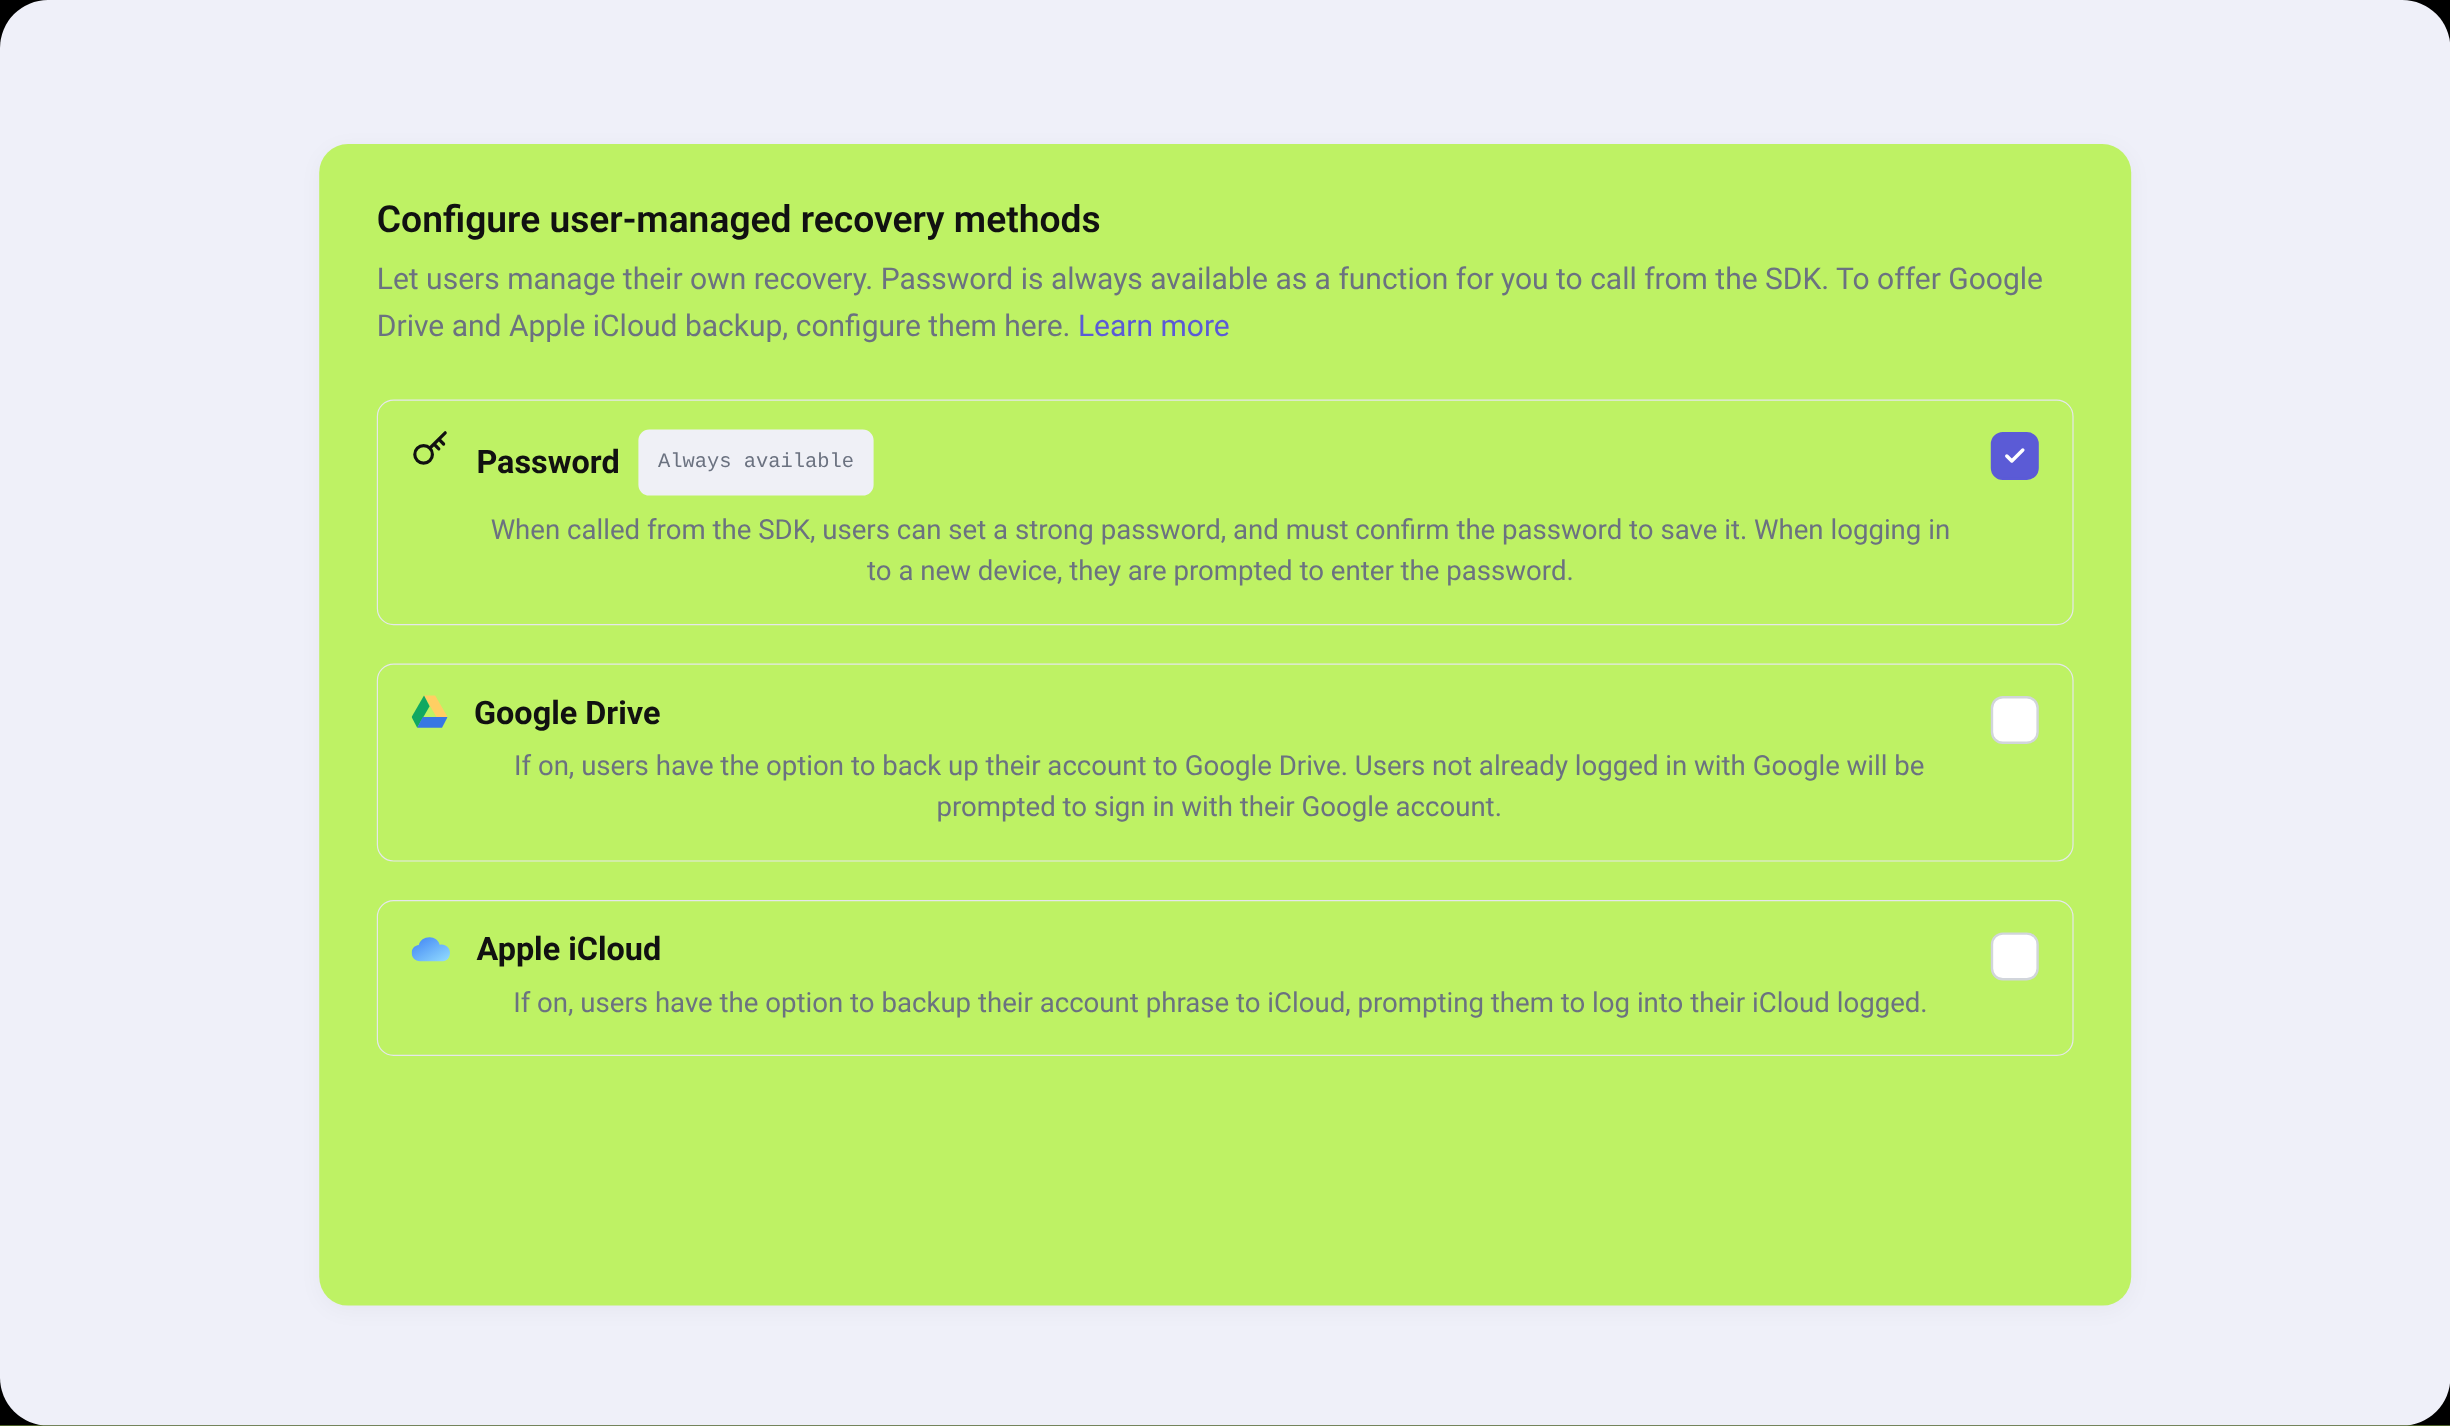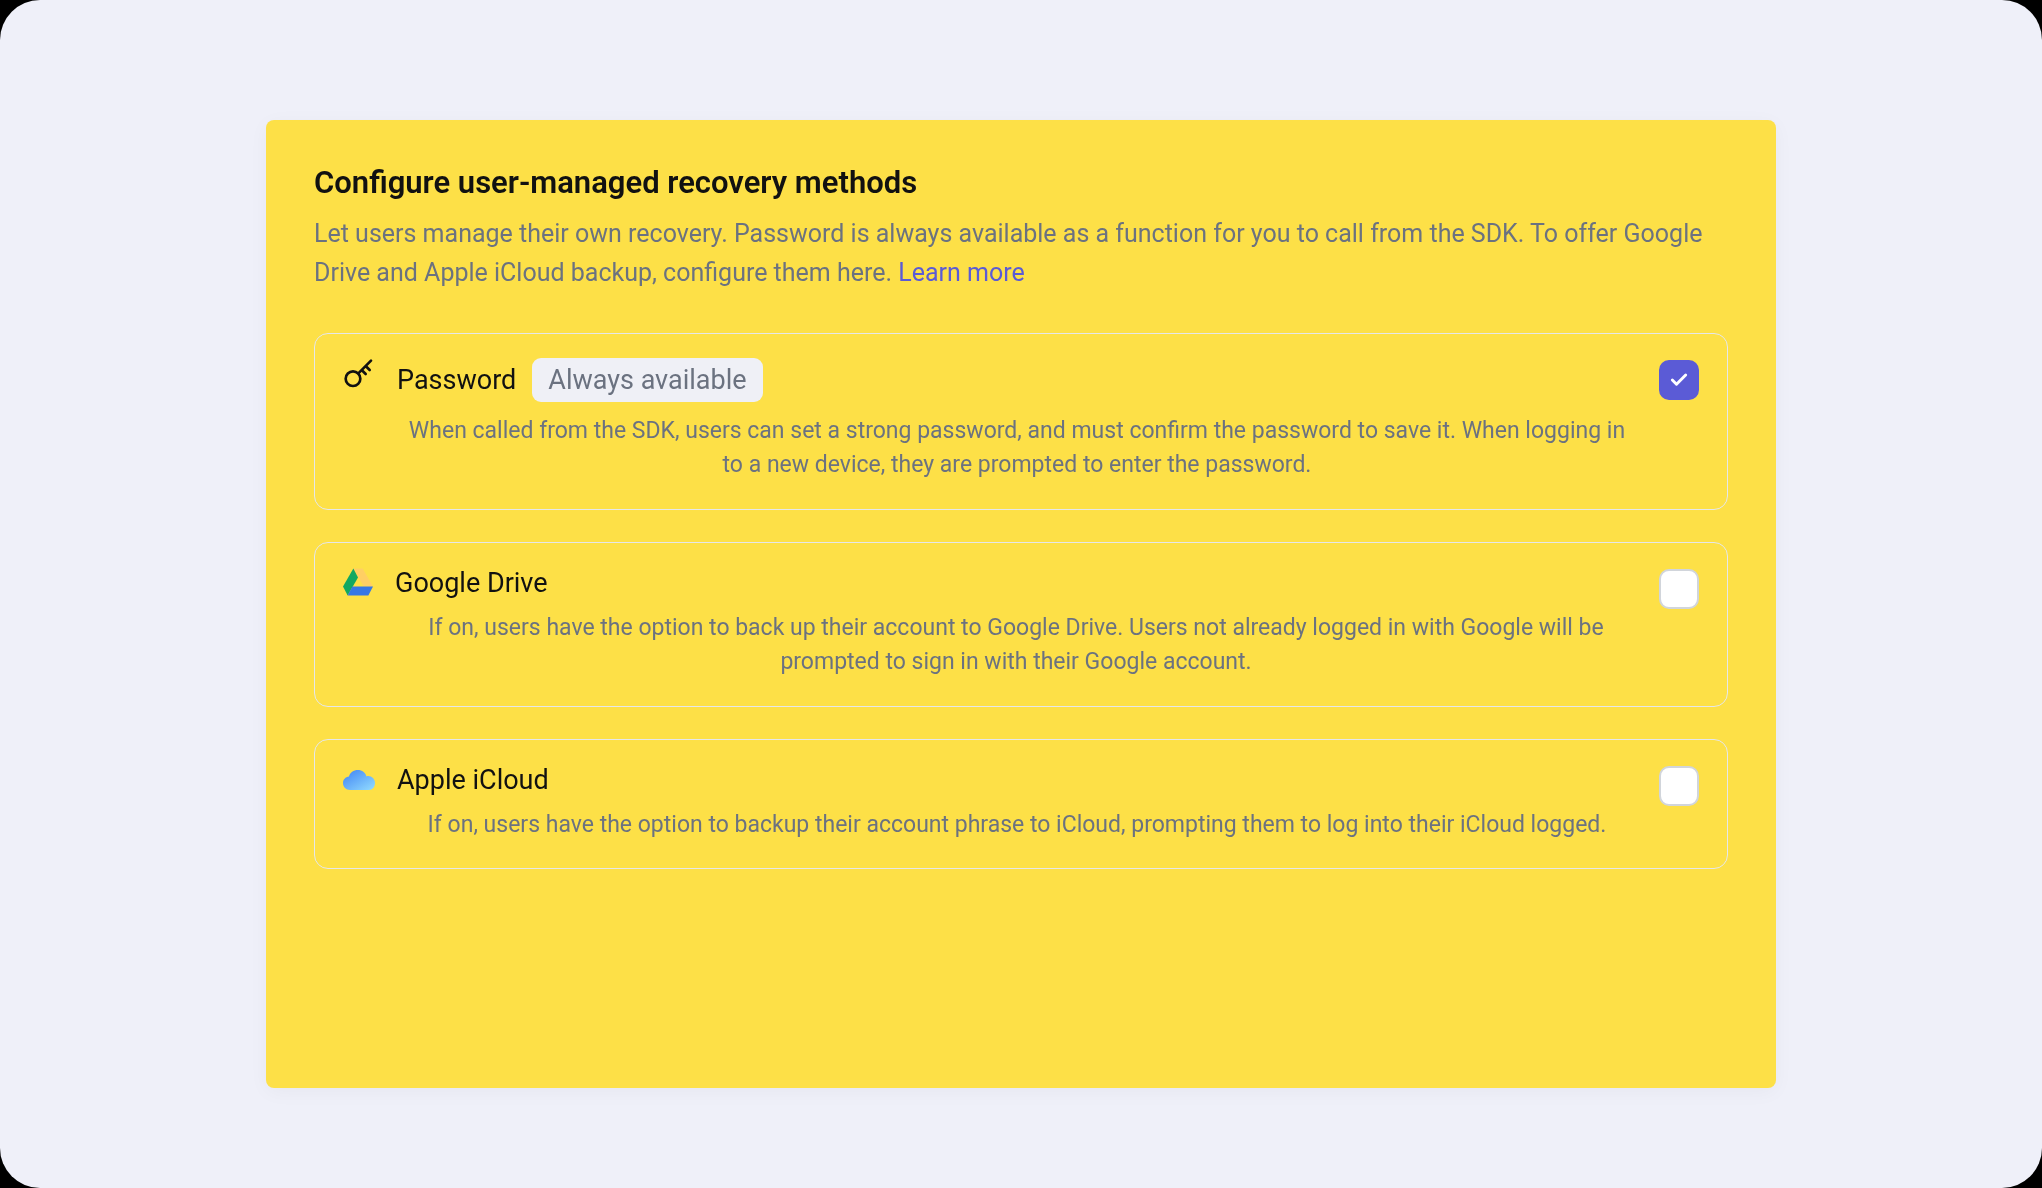--- a/index.html
+++ b/index.html
@@ -20,22 +20,22 @@
       background: #EFF0F9;
       width: 100%;
       margin: 0;
       min-height: 1188px;
       border-radius: 40px;
       padding: 120px 0 100px 0;
       display: flex;
       justify-content: center;
     }
     .card {
-      background: #fde047;
-      border-radius: 8px;
+      background: #bef264;
+      border-radius: 24px;
       width: 1510px;
       padding: 44px 48px 48px 48px;
       box-shadow: 0 4px 20px rgba(0,0,0,0.04);
     }
     .card-title {
       font-size: 31px;
       font-weight: 600;
       color: #111;
       margin-bottom: 14px;
     }
@@ -68,29 +68,30 @@
       flex: 1;
     }
     .option-header {
       display: flex;
       align-items: center;
       gap: 16px;
       margin-bottom: 12px;
     }
     .option-title {
       font-size: 27px;
-      font-weight: 400;
+      font-weight: 700;
       color: #111;
     }
     .badge {
       background: #EFF0F6;
       color: #6b7280;
-      font-size: 27px;
-      padding: 6px 16px;
+      font-size: 17px;
+      padding: 18px 16px;
       border-radius: 9px;
+      font-family: Liberation Mono, monospace;
     }
     .option-description {
       font-size: 23px;
       line-height: 1.5;
       color: #6b7280;
       text-align: center;
     }
     .checkbox {
       flex-shrink: 0;
       width: 40px;

